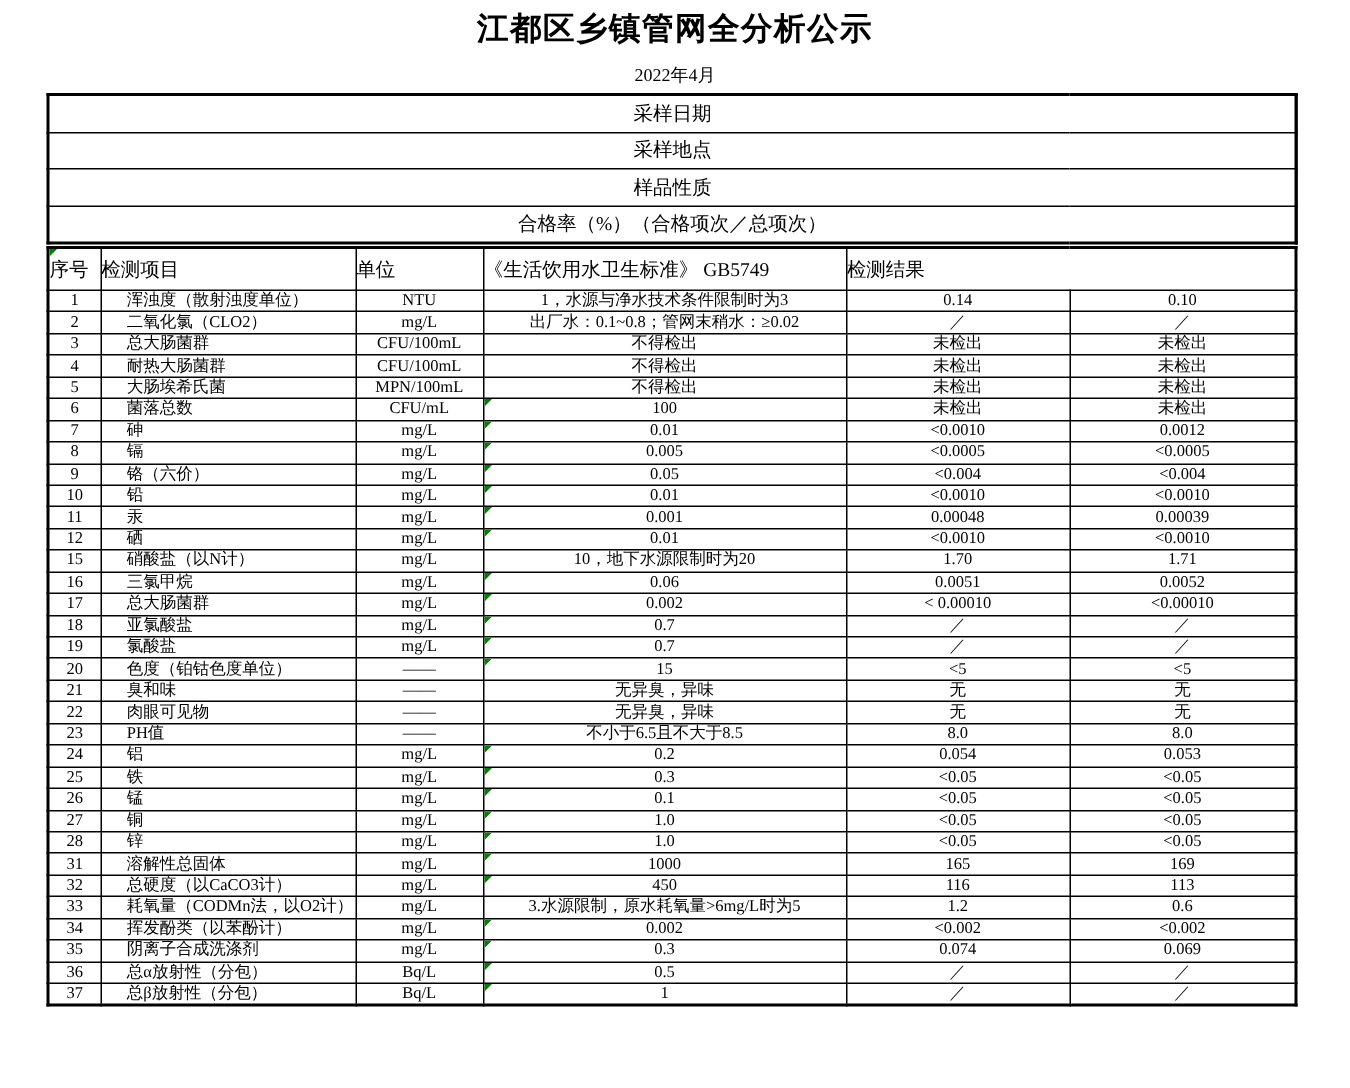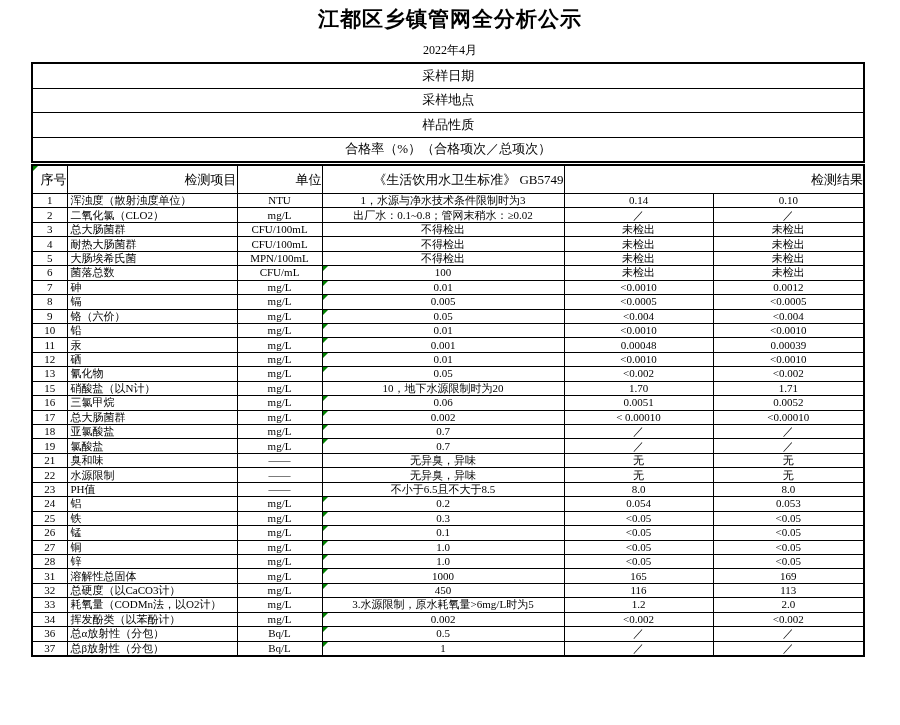--- a/index.html
+++ b/index.html
@@ -11,23 +11,23 @@
   .subtitle{text-align:center;font-size:12px;margin-top:9px;margin-bottom:3px;}
   .tablewrap{margin-left:31px;width:833px;}
   table{border-collapse:collapse;table-layout:fixed;width:833px;}
   td,th{border:1px solid #000;padding:0;margin:0;overflow:hidden;white-space:nowrap;
         vertical-align:middle;font-weight:normal;}
   
   .info-table{border:2px solid #000000;}
   .info-table td{height:23.5px;font-size:13px;text-align:center;}
   
   .main-table{border:2px solid #000;margin-top:1px;}
-  .main-table th{height:27px;font-size:13px;text-align:right;}
+  .main-table th{height:27px;font-size:13px;text-align:left;}
   .main-table td{height:13.45px;font-size:11px;text-align:center;line-height:1;}
-  .main-table td.l{text-align:left;padding-left:3px;}
+  .main-table td.l{text-align:left;padding-left:17px;}
   td.flag,th.flag{position:relative;}
   td.flag::before,th.flag::before{content:"";position:absolute;top:0;left:0;width:0;height:0;
         border-top:5px solid #008000;border-right:5px solid transparent;}
 </style>
 </head>
 <body>
 
 <div class="page">
   <h1 class="title">江都区乡镇管网全分析公示</h1>
   <div class="subtitle">2022年4月</div>
@@ -172,28 +172,20 @@
           </tr>
           <tr>
             <td>12</td>
             <td class="l">硒</td>
             <td>mg/L</td>
             <td class="flag">0.01</td>
             <td class="">&lt;0.0010</td>
             <td>&lt;0.0010</td>
           </tr>
           <tr>
-            <td>13</td>
-            <td class="l">氰化物</td>
-            <td>mg/L</td>
-            <td class="flag">0.05</td>
-            <td class="">&lt;0.002</td>
-            <td>&lt;0.002</td>
-          </tr>
-          <tr>
             <td>15</td>
             <td class="l">硝酸盐（以N计）</td>
             <td>mg/L</td>
             <td class="">10，地下水源限制时为20</td>
             <td class="">1.70</td>
             <td>1.71</td>
           </tr>
           <tr>
             <td>16</td>
             <td class="l">三氯甲烷</td>
@@ -218,32 +210,40 @@
             <td class="">／</td>
             <td>／</td>
           </tr>
           <tr>
             <td>19</td>
             <td class="l">氯酸盐</td>
             <td>mg/L</td>
             <td class="flag">0.7</td>
             <td class="">／</td>
             <td>／</td>
+          </tr>
+          <tr>
+            <td>20</td>
+            <td class="l">色度（铂钴色度单位）</td>
+            <td>——</td>
+            <td class="flag">15</td>
+            <td class="">&lt;5</td>
+            <td>&lt;5</td>
           </tr>
           <tr>
             <td>21</td>
             <td class="l">臭和味</td>
             <td>——</td>
             <td class="">无异臭，异味</td>
             <td class="">无</td>
             <td>无</td>
           </tr>
           <tr>
             <td>22</td>
-            <td class="l">水源限制</td>
+            <td class="l">肉眼可见物</td>
             <td>——</td>
             <td class="">无异臭，异味</td>
             <td class="">无</td>
             <td>无</td>
           </tr>
           <tr>
             <td>23</td>
             <td class="l">PH值</td>
             <td>——</td>
             <td class="">不小于6.5且不大于8.5</td>
@@ -305,29 +305,37 @@
             <td class="flag">450</td>
             <td class="">116</td>
             <td>113</td>
           </tr>
           <tr>
             <td>33</td>
             <td class="l">耗氧量（CODMn法，以O2计）</td>
             <td>mg/L</td>
             <td class="">3.水源限制，原水耗氧量&gt;6mg/L时为5</td>
             <td class="">1.2</td>
-            <td>2.0</td>
+            <td>0.6</td>
           </tr>
           <tr>
             <td>34</td>
             <td class="l">挥发酚类（以苯酚计）</td>
             <td>mg/L</td>
             <td class="flag">0.002</td>
             <td class="">&lt;0.002</td>
             <td>&lt;0.002</td>
+          </tr>
+          <tr>
+            <td>35</td>
+            <td class="l">阴离子合成洗涤剂</td>
+            <td>mg/L</td>
+            <td class="flag">0.3</td>
+            <td class="">0.074</td>
+            <td>0.069</td>
           </tr>
           <tr>
             <td>36</td>
             <td class="l">总α放射性（分包）</td>
             <td>Bq/L</td>
             <td class="flag">0.5</td>
             <td class="">／</td>
             <td>／</td>
           </tr>
           <tr>

